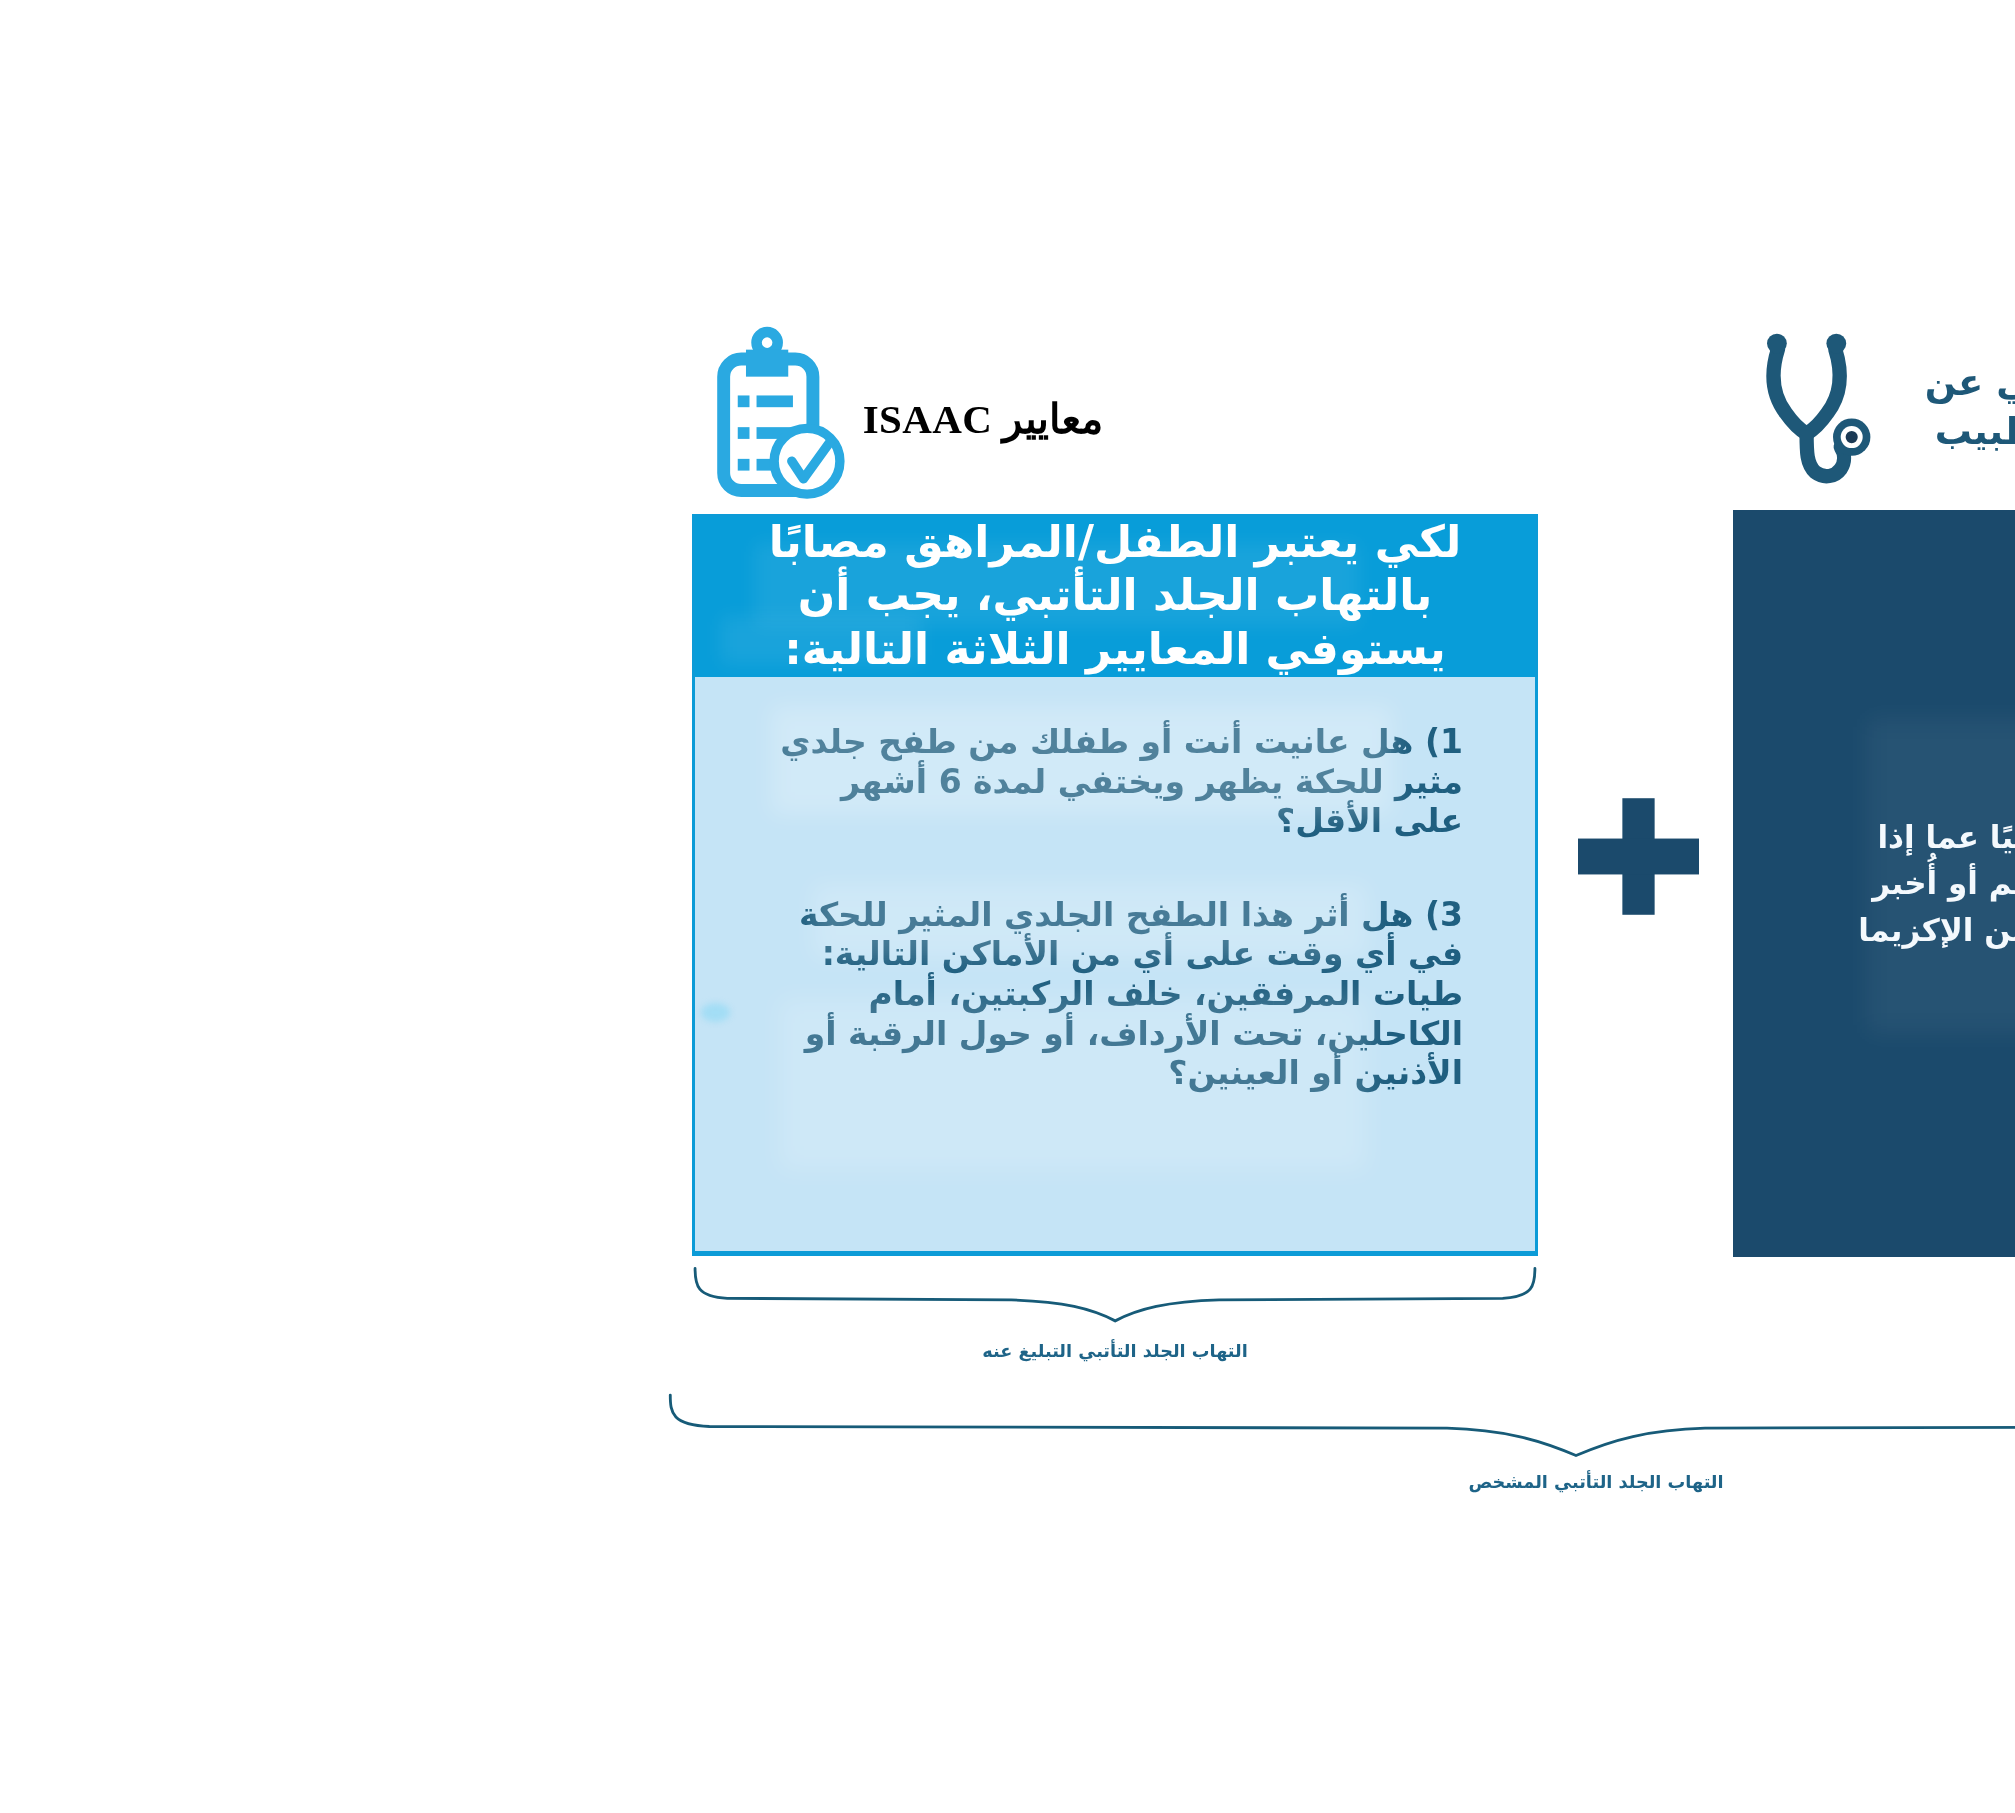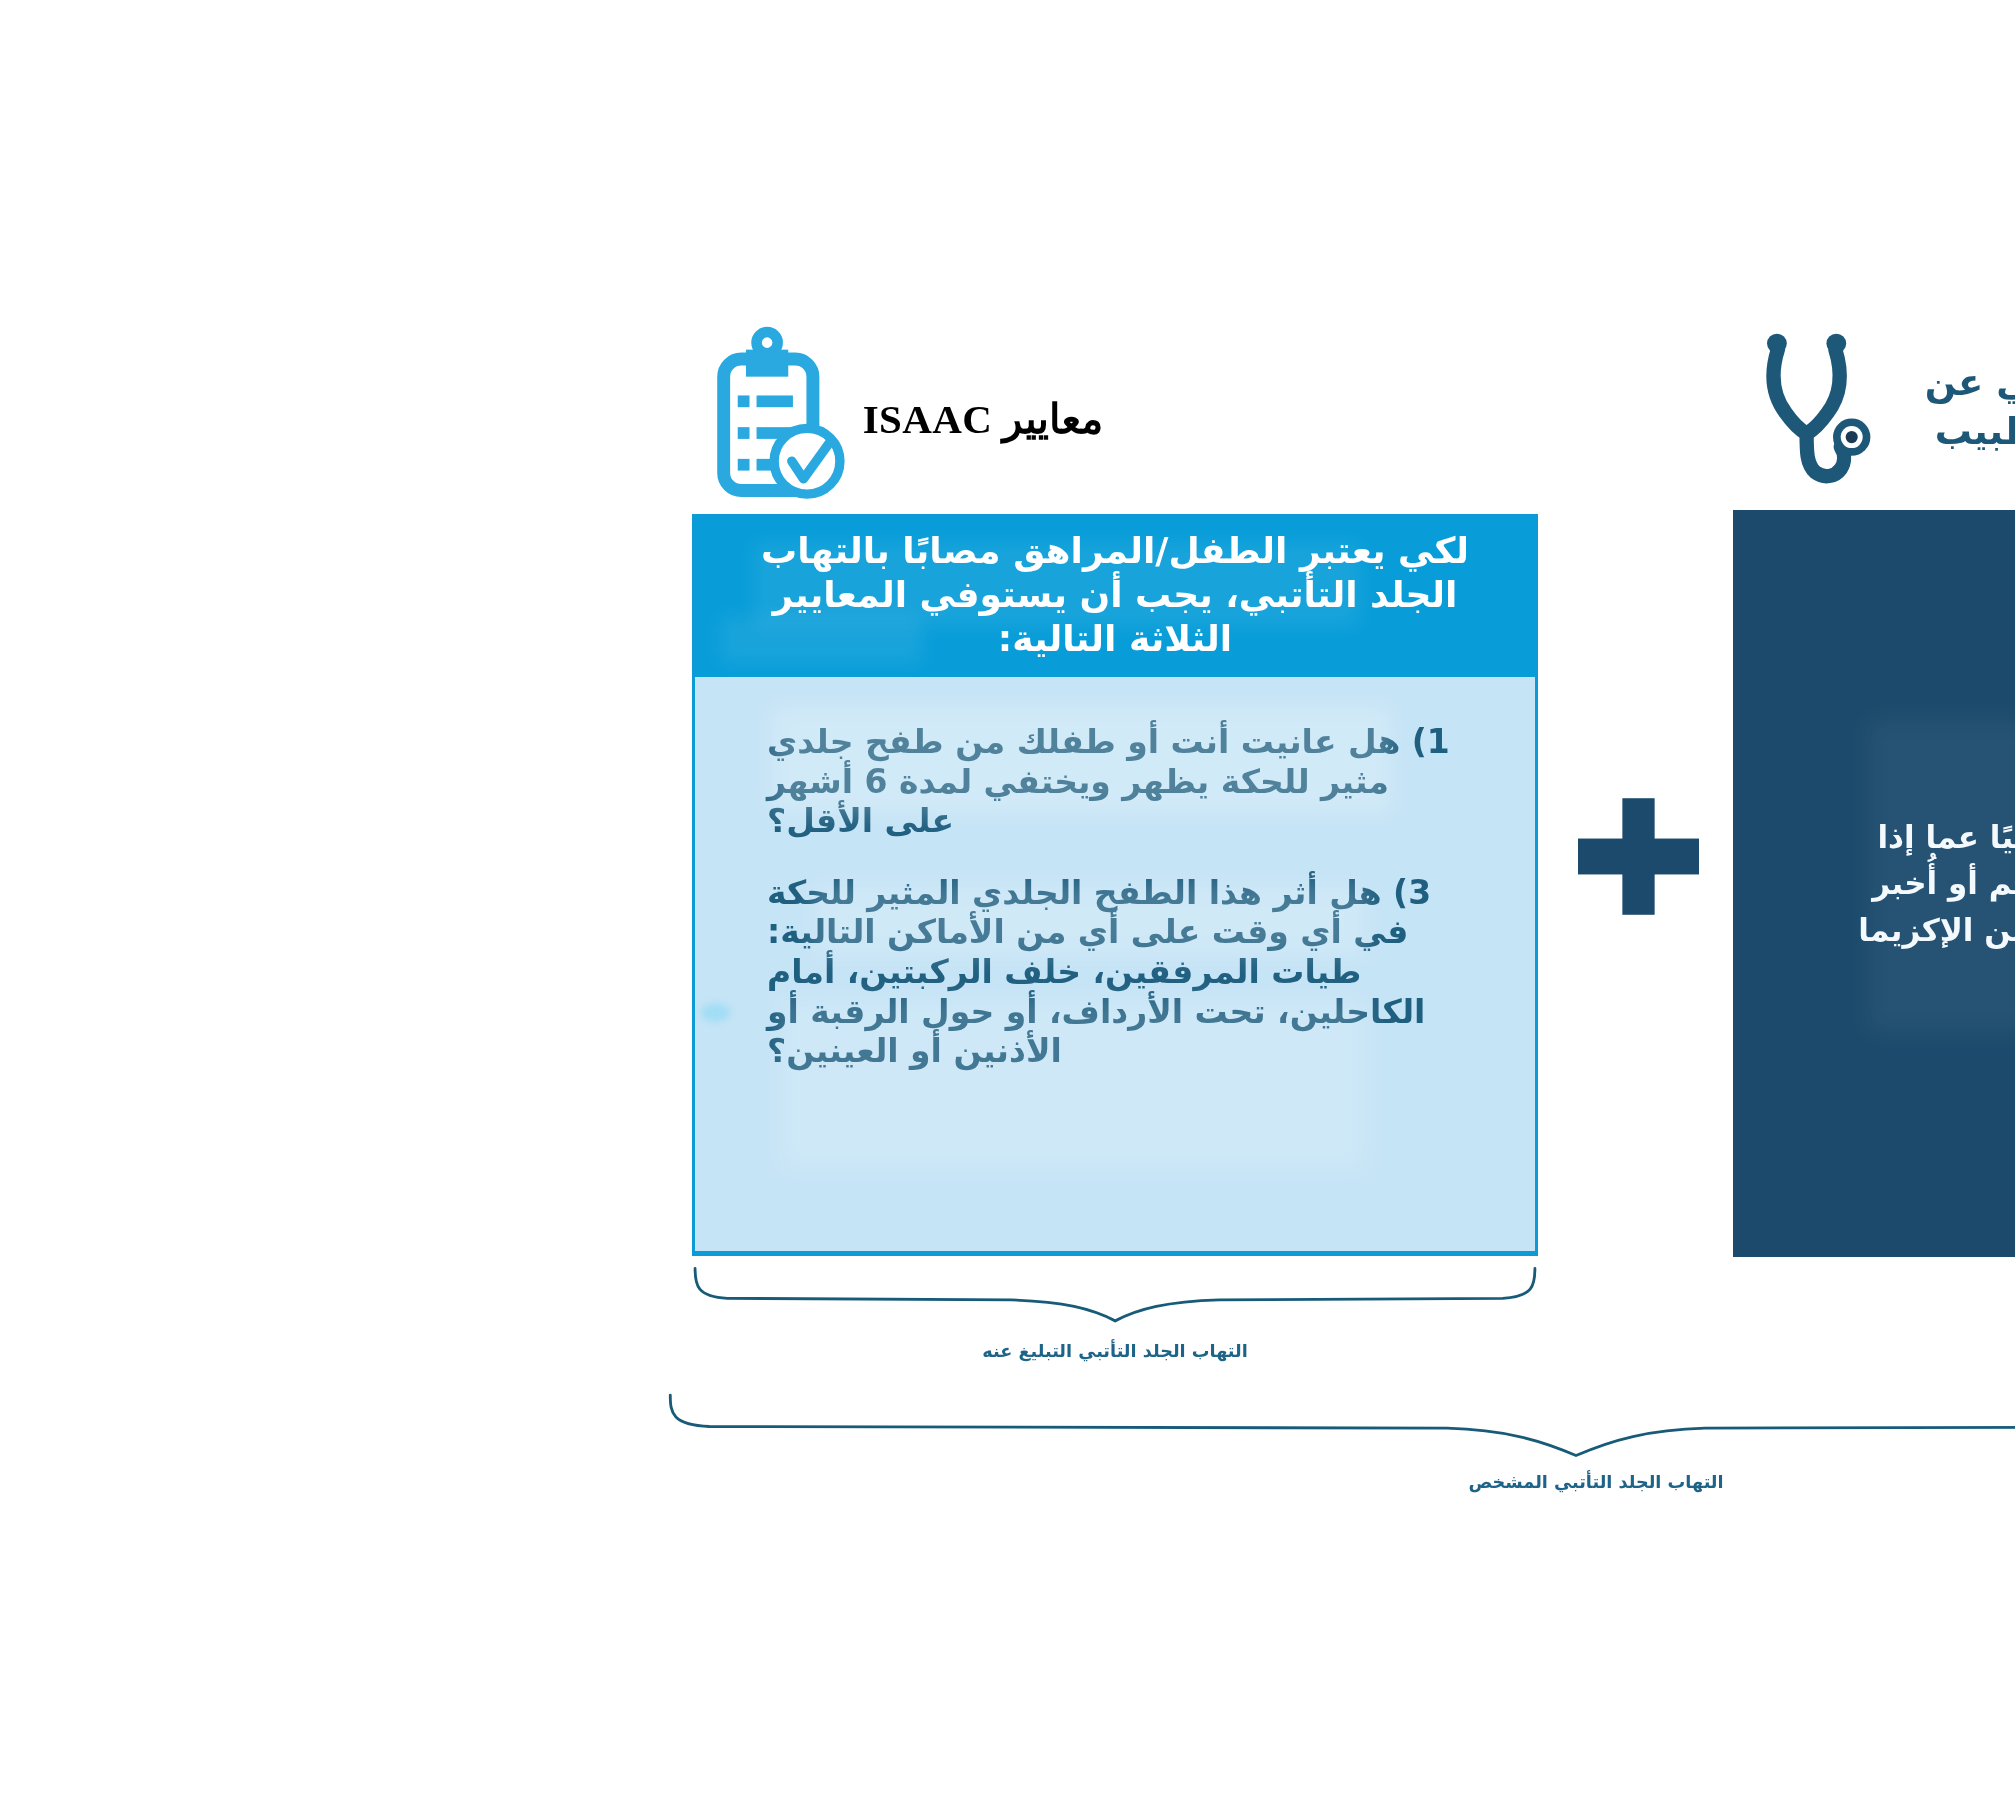--- a/index.html
+++ b/index.html
@@ -24,30 +24,30 @@
     left:692px; top:514px; width:846px; height:742px;
     background:#C5E4F6;
     border:3.2px solid #0C9BD7; border-bottom-width:5.2px;
     overflow:hidden;
   }
   .left-box-header {
     position:relative;
     width:100%; height:160px; background:#089DD9;
     display:flex; align-items:center; justify-content:center;
     padding:4px 32px 8px;
-    color:#ffffff; font-size:36px; font-weight:600; line-height:1.22;
+    color:#ffffff; font-size:44px; font-weight:600; line-height:1.22;
     text-align:center;
   }
   .left-box-body {
     position:relative;
     width:100%; height:574px;
     padding:45px 72px 0;
-    display:flex; flex-direction:column; row-gap:32px;
+    display:flex; flex-direction:column; row-gap:54px;
     color:#1F5F80; font-size:33px; font-weight:600; line-height:1.2;
-    text-align:left;
+    text-align:right;
   }
   
   .right-title {
     left:1922px; top:359px; width:314px;
     display:flex; flex-direction:column; align-items:center;
     color:#1E5878; font-size:37px; font-weight:600; line-height:1.32;
     text-align:center; white-space:nowrap;
   }
   .right-box {
     left:1733px; top:510px; width:743px; height:747px;

